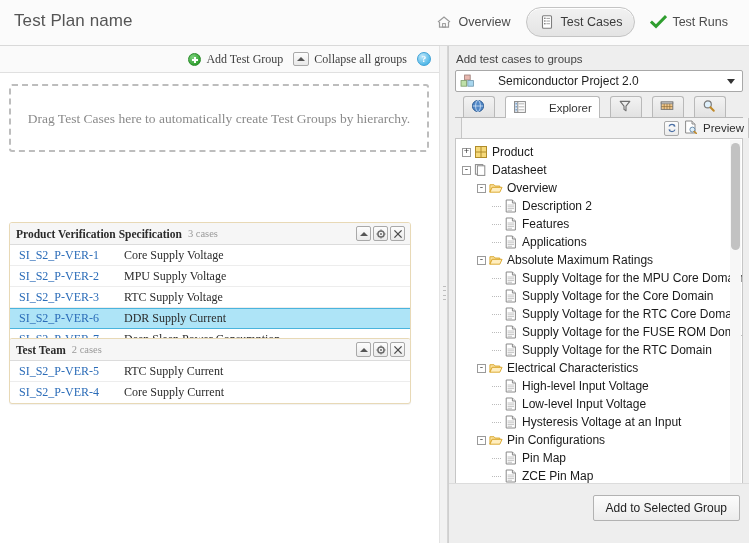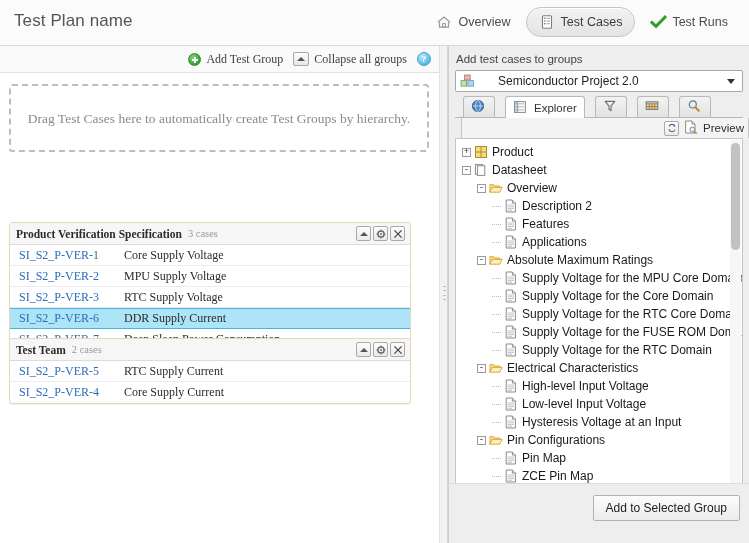--- a/index.html
+++ b/index.html
@@ -166,21 +166,21 @@
   .rp-tabs{
     position:absolute; left:6px; top:50px; width:288px; height:22px;
     display:flex; align-items:flex-end; gap:2px;
     border-bottom:1px solid #b9b9b9;
   }
   .rp-tab{
     height:21px; min-width:30px; padding:0 7px;
     border:1px solid #b9b9b9; border-bottom:none;
     border-radius:3px 3px 0 0;
     background:linear-gradient(#f3f3f3,#e2e2e2);
-    display:flex; align-items:center; justify-content:center; gap:5px;
+    display:flex; align-items:center; justify-content:center; gap:20px;
     font-size:11.5px; color:#333; cursor:pointer;margin-left:8px;
   }
   .rp-tab.active{ background:#fff; position:relative; top:1px; height:22px;}
 
   .rp-subbar{
     position:absolute; left:6px; top:72px; width:288px; height:20px;
     background:#f3f3f3; border-left:1px solid #c6c6c6; border-right:1px solid #c6c6c6;
     display:flex; align-items:center; justify-content:flex-end; gap:5px; padding-right:4px;margin-left:6px;
   }
   .refresh-btn{

